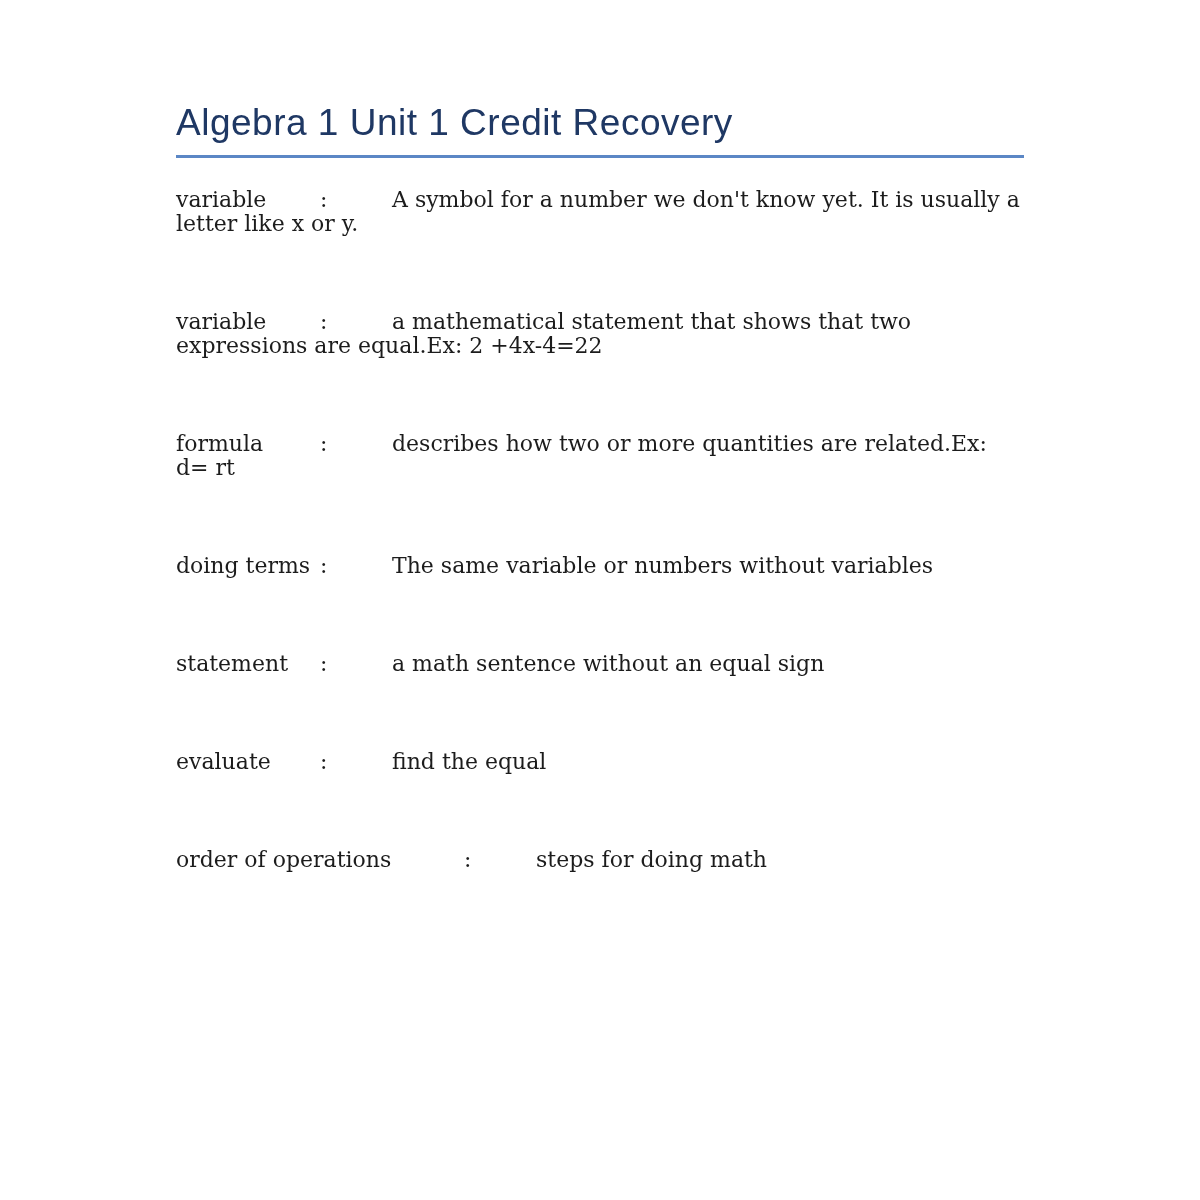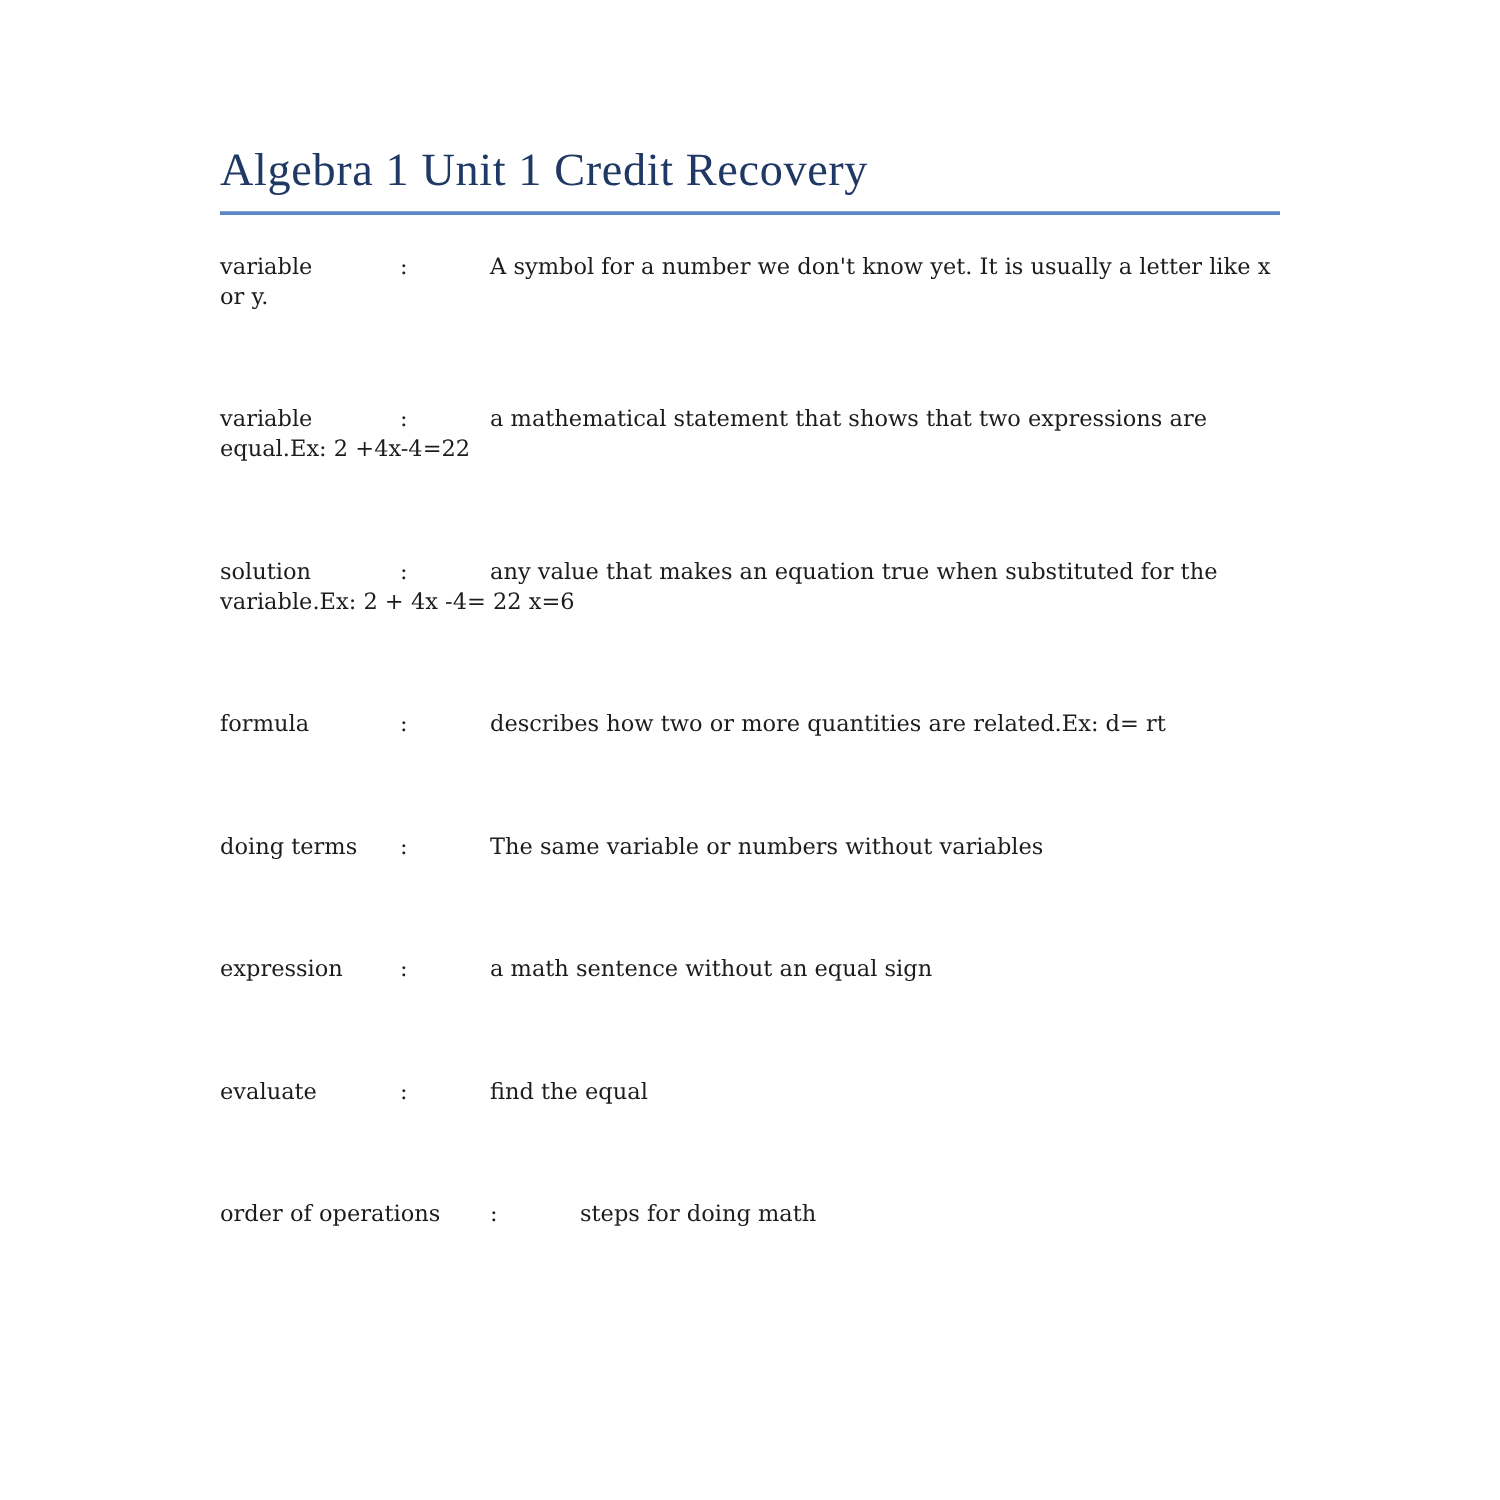--- a/index.html
+++ b/index.html
@@ -6,37 +6,37 @@
   .page {
     position: relative;
     width: 1200px;
     height: 1200px;
     background: #ffffff;
     box-sizing: border-box;
     padding: 96px 176px 0 176px;
     overflow: hidden;
   }
   .doc-title {
-    margin: 18px 0 10px 0;
-    font-family: Liberation Serif, serif;
+    margin: 4px 0 10px 0;
+    font-family: Liberation Sans, sans-serif;
     font-weight: 400;
     font-size: 37px;
     line-height: 1.22;
     color: #1f3864;
     letter-spacing: 0.5px;
   }
   .title-rule {
     height: 3px;
     background: #5b87c5;
     margin: 0 0 30px 0;
   }
   .entry {
     margin: 0 0 74px 0;
     font-family: "DejaVu Serif", "Liberation Serif", serif;
-    font-size: 18px;
+    font-size: 22px;
     line-height: 24px;
     color: #1c1c1c;
     white-space: pre-wrap;
     tab-size: 16;
     -moz-tab-size: 16;
     tab-size: 72px;
   }
   .entry:last-child { margin-bottom: 0; }
   .term, .colon, .definition { white-space: inherit; }
 </style>
@@ -44,25 +44,24 @@
 <body>
 
 <div class="page">
   <h1 class="doc-title">Algebra 1 Unit 1 Credit Recovery</h1>
   <div class="title-rule"></div>
 
   <p class="entry"><span class="term">variable</span>	<span class="colon">:</span>	<span class="definition">A symbol for a number we don't know yet. It is usually a letter like x or y.</span></p>
 
   <p class="entry"><span class="term">variable</span>	<span class="colon">:</span>	<span class="definition">a mathematical statement that shows that two expressions are equal.Ex: 2 +4x-4=22</span></p>
 
-  <p class="entry"><span class="term">solution</span>	<span class="colon">:</span>	<span class="definition">any value that makes an equation true when substituted for the variable.Ex: 2 + 4x -4= 22 x=6</span></p>
 
   <p class="entry"><span class="term">formula</span>	<span class="colon">:</span>	<span class="definition">describes how two or more quantities are related.Ex: d= rt</span></p>
 
   <p class="entry"><span class="term">doing terms</span>	<span class="colon">:</span>	<span class="definition">The same variable or numbers without variables</span></p>
 
-  <p class="entry"><span class="term">expression</span>	<span class="colon">:</span>	<span class="definition">a math sentence without an equal sign</span></p>
+  <p class="entry"><span class="term">statement</span>	<span class="colon">:</span>	<span class="definition">a math sentence without an equal sign</span></p>
 
   <p class="entry"><span class="term">evaluate</span>	<span class="colon">:</span>	<span class="definition">find the equal</span></p>
 
   <p class="entry"><span class="term">order of operations</span>	<span class="colon">:</span>	<span class="definition">steps for doing math</span></p>
 
 </div>
 
 </body></html>

